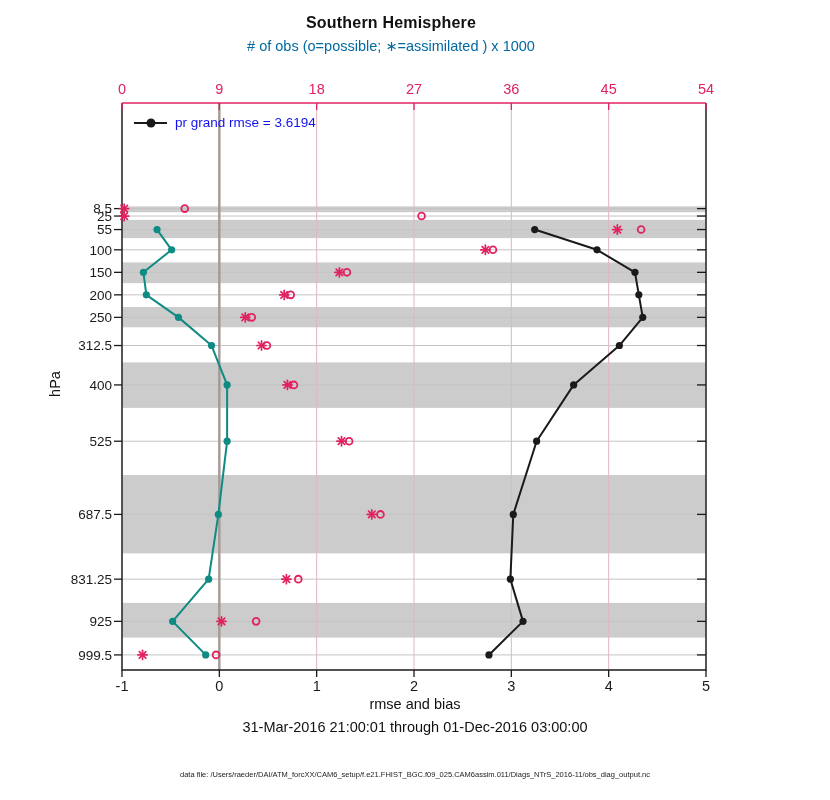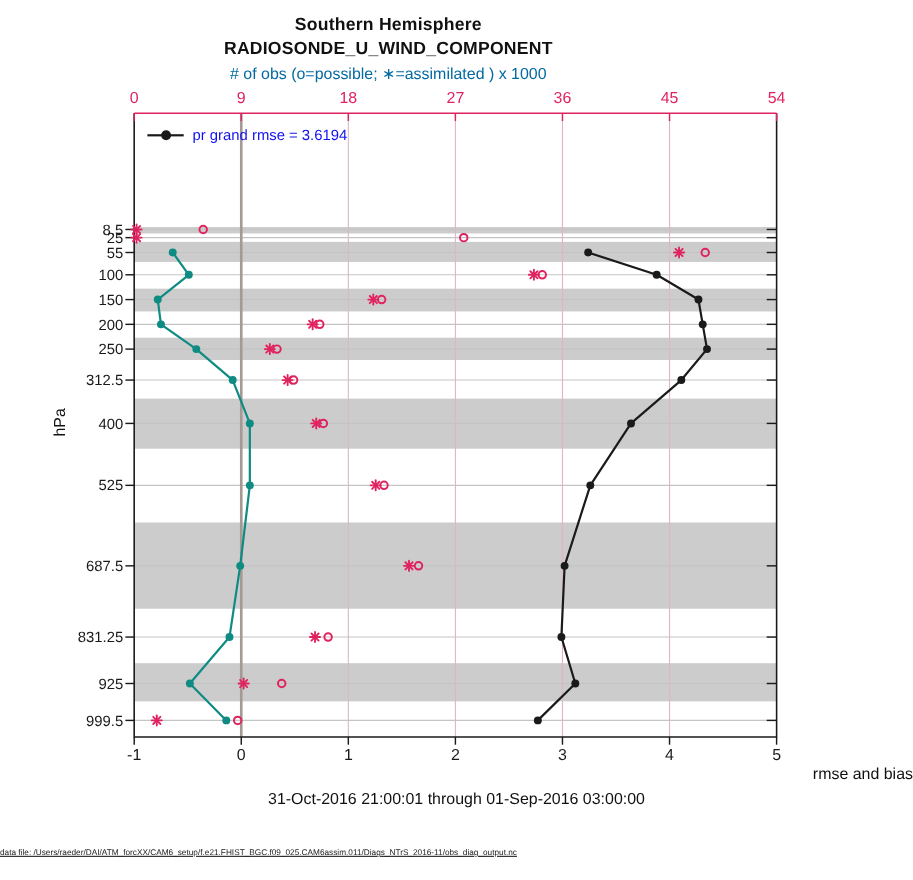--- a/index.html
+++ b/index.html
@@ -1,32 +1,32 @@
 <!DOCTYPE html>
 <html><head>
 <meta charset="utf-8">
 <style>
   html,body{margin:0;padding:0;background:#fff;}
   .figure{position:relative;width:830px;height:800px;background:#fff;overflow:hidden;
           font-family:"Liberation Sans","DejaVu Sans",sans-serif;}
-  .titles{position:absolute;top:12px;left:0;width:706px;text-align:center;}
+  .titles{position:absolute;top:12px;left:0;width:706px;text-align:center;padding-left:38px;}
   .t1,.t2{font-size:16px;font-weight:bold;color:#111;line-height:22px;letter-spacing:0.2px;}
   .t3{font-size:14.5px;margin-top:4px;}
   svg#chart{position:absolute;left:0;top:0;}
   svg text{font-family:"Liberation Sans","DejaVu Sans",sans-serif;}
   .legend{position:absolute;left:134px;top:115px;display:flex;gap:4px;}
   .lrow{display:flex;align-items:center;gap:8px;height:15px;}
   .lsample{position:relative;width:33px;height:2px;display:inline-block;}
   .ldot{position:absolute;left:50%;top:50%;transform:translate(-50%,-50%);width:9px;height:9px;border-radius:50%;}
   .ltext{font-size:13.5px;}
   .ylab{position:absolute;left:42px;top:376px;transform:rotate(-90deg);transform-origin:center;
         font-size:14.5px;color:#111;}
-  .xlab{position:absolute;top:696px;left:0;width:830px;text-align:right;font-size:14.5px;color:#111;}
+  .xlab{position:absolute;top:696px;left:0;width:830px;text-align:center;font-size:14.5px;color:#111;}
   .dater{position:absolute;top:719px;left:0;width:830px;text-align:center;font-size:14.5px;color:#111;}
-  .footer{position:absolute;top:770px;left:0;width:830px;text-align:left;font-size:7.5px;color:#222;text-decoration:underline;}
+  .footer{position:absolute;top:770px;left:0;width:830px;text-align:center;font-size:7.5px;color:#222;}
 </style>
 </head>
 <body>
 
 <div class="figure">
 
   <svg id="chart" width="830" height="800" viewBox="0 0 830 800">
       <g>
         <rect x="122" y="206.35702938840348" width="584" height="5.854646544876914" fill="#cccccc"></rect>
         <rect x="122" y="219.86775218427323" width="584" height="18.239475774424164" fill="#cccccc"></rect>
@@ -239,31 +239,30 @@
         <line x1="137.94814814814814" y1="654.9130262112789" x2="147.14814814814812" y2="654.9130262112789" stroke="#e0235f" stroke-width="1.7" stroke-linecap="round"></line>
         <line x1="139.29545695469002" y1="651.6603350178208" x2="145.80083934160623" y2="658.1657174047369" stroke="#e0235f" stroke-width="1.7" stroke-linecap="round"></line>
         <line x1="142.54814814814813" y1="650.3130262112788" x2="142.54814814814813" y2="659.5130262112789" stroke="#e0235f" stroke-width="1.7" stroke-linecap="round"></line>
         <line x1="145.80083934160623" y1="651.6603350178208" x2="139.29545695469002" y2="658.1657174047369" stroke="#e0235f" stroke-width="1.7" stroke-linecap="round"></line>
         <circle cx="216.08888888888887" cy="654.9130262112789" r="3.4" fill="none" stroke="#e0235f" stroke-width="1.8"></circle>
       </g>
     </svg>
 
   <div class="titles">
     <div class="t1">Southern Hemisphere</div>
-    <div class="t2">RADIOSONDE_U_WIND_COMPONENT</div>
     <div class="t3" style="color: #0369a1;"># of obs (o=possible; ∗=assimilated ) x 1000</div>
   </div>
 
   <div class="legend">
     <div class="lrow">
       <span class="lsample" id="ls-rmse" style="background: rgb(26, 26, 26);">
           <span class="ldot" style="background: rgb(26, 26, 26);"></span>
         </span>
       <span class="ltext" style="color: rgb(18, 18, 238);">pr grand rmse = 3.6194</span>
     </div>
   </div>
 
   <div class="ylab">hPa</div>
   <div class="xlab">rmse and bias</div>
-  <div class="dater">31-Oct-2016 21:00:01 through 01-Sep-2016 03:00:00</div>
+  <div class="dater">31-Mar-2016 21:00:01 through 01-Dec-2016 03:00:00</div>
   <div class="footer">data file: /Users/raeder/DAI/ATM_forcXX/CAM6_setup/f.e21.FHIST_BGC.f09_025.CAM6assim.011/Diags_NTrS_2016-11/obs_diag_output.nc</div>
 
 </div>
 
 </body></html>

